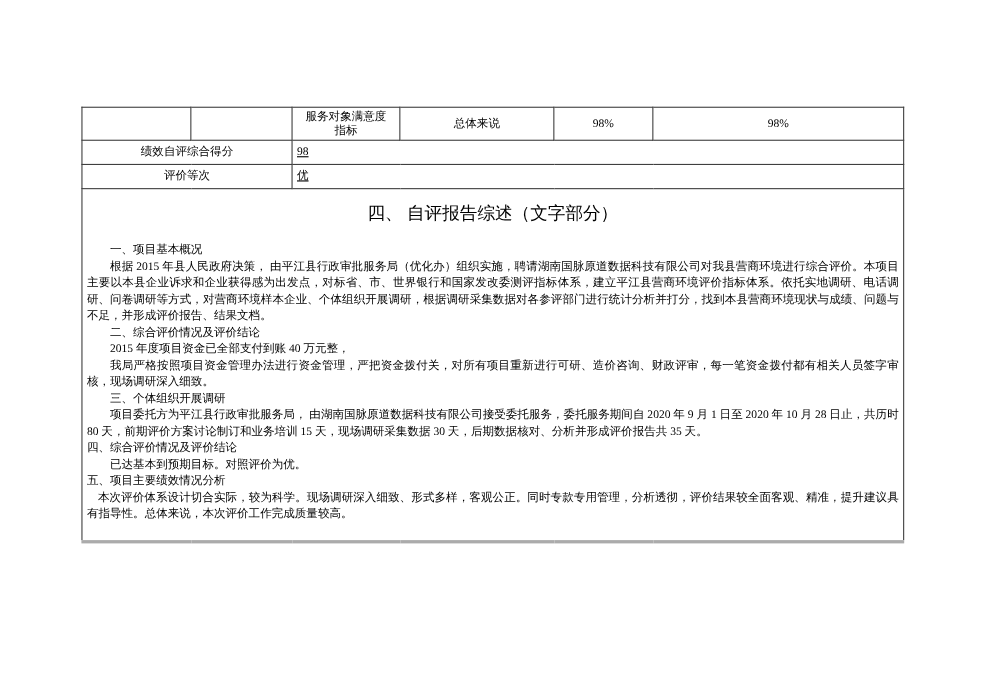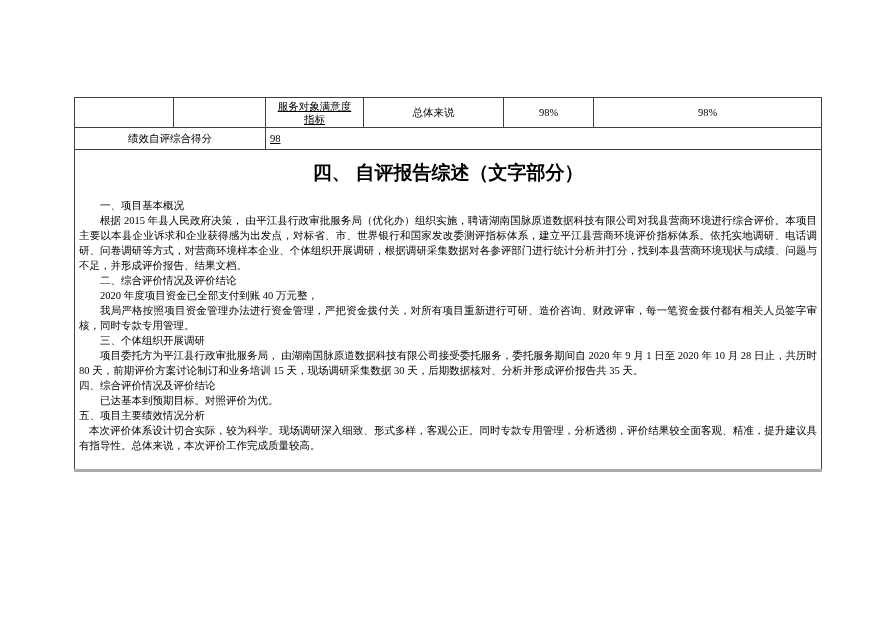--- a/index.html
+++ b/index.html
@@ -30,33 +30,33 @@
   }
   table.report-table td {
     border: 1px solid #3f3f3f;
     font-size: 10.5px;
     line-height: 13px;
     padding: 1px 4px;
     vertical-align: middle;
     overflow: hidden;
   }
   tr.indicator-row td { height: 27px; text-align: center; }
-  tr.indicator-row td.cat-cell { padding: 1px 10px; text-decoration: underline; }
+  tr.indicator-row td.cat-cell { padding: 1px 10px; }
   tr.score-row td, tr.grade-row td { height: 19px; }
   td.row-label { text-align: center; margin-left: 16px; }
   td.row-value { text-align: left; padding-left: 6px; text-decoration: underline; }
   tr.summary-row td {
     height: 319px;
     vertical-align: top;
     text-align: left;
     padding: 0 4px;
   }
   .summary-heading {
-    font-size: 19px;
-    font-weight: bold;
+    font-size: 16px;
+    font-weight: normal;
     text-align: center;
     line-height: 18px;
     margin: 14px 0 16px 0;
   }
   .para {
     font-size: 10.5px;
     line-height: 15px;
     text-align: justify;
   }
   .para.indent0 { text-indent: 0; }
@@ -82,29 +82,33 @@
         <td></td>
         <td class="cat-cell">服务对象满意度指标</td>
         <td>总体来说</td>
         <td>98%</td>
         <td>98%</td>
       </tr>
       <tr class="score-row">
         <td class="row-label" colspan="2">绩效自评综合得分</td>
         <td class="row-value" colspan="4">98</td>
       </tr>
+      <tr class="grade-row">
+        <td class="row-label" colspan="2">评价等次</td>
+        <td class="row-value" colspan="4">优</td>
+      </tr>
       <tr class="summary-row">
         <td colspan="6">
           <div class="summary-heading">四、 自评报告综述（文字部分）</div>
           <div>
               <div class="para indent2">一、项目基本概况</div>
               <div class="para indent2">根据 2015 年县人民政府决策， 由平江县行政审批服务局（优化办）组织实施，聘请湖南国脉原道数据科技有限公司对我县营商环境进行综合评价。本项目主要以本县企业诉求和企业获得感为出发点，对标省、市、世界银行和国家发改委测评指标体系，建立平江县营商环境评价指标体系。依托实地调研、电话调研、问卷调研等方式，对营商环境样本企业、个体组织开展调研，根据调研采集数据对各参评部门进行统计分析并打分，找到本县营商环境现状与成绩、问题与不足，并形成评价报告、结果文档。</div>
               <div class="para indent2">二、综合评价情况及评价结论</div>
-              <div class="para indent2">2020 年度项目资金已全部支付到账 40 万元整，</div>
-              <div class="para indent2">我局严格按照项目资金管理办法进行资金管理，严把资金拨付关，对所有项目重新进行可研、造价咨询、财政评审，每一笔资金拨付都有相关人员签字审核，同时专款专用管理。</div>
+              <div class="para indent2">2015 年度项目资金已全部支付到账 40 万元整，</div>
+              <div class="para indent2">我局严格按照项目资金管理办法进行资金管理，严把资金拨付关，对所有项目重新进行可研、造价咨询、财政评审，每一笔资金拨付都有相关人员签字审核，现场调研深入细致。</div>
               <div class="para indent2">三、个体组织开展调研</div>
               <div class="para indent2">项目委托方为平江县行政审批服务局， 由湖南国脉原道数据科技有限公司接受委托服务，委托服务期间自 2020 年 9 月 1 日至 2020 年 10 月 28 日止，共历时 80 天，前期评价方案讨论制订和业务培训 15 天，现场调研采集数据 30 天，后期数据核对、分析并形成评价报告共 35 天。</div>
               <div class="para indent0">四、综合评价情况及评价结论</div>
               <div class="para indent2">已达基本到预期目标。对照评价为优。</div>
               <div class="para indent0">五、项目主要绩效情况分析</div>
               <div class="para indent1">本次评价体系设计切合实际，较为科学。现场调研深入细致、形式多样，客观公正。同时专款专用管理，分析透彻，评价结果较全面客观、精准，提升建议具有指导性。总体来说，本次评价工作完成质量较高。</div>
             </div>
         </td>
       </tr>
     </tbody>

